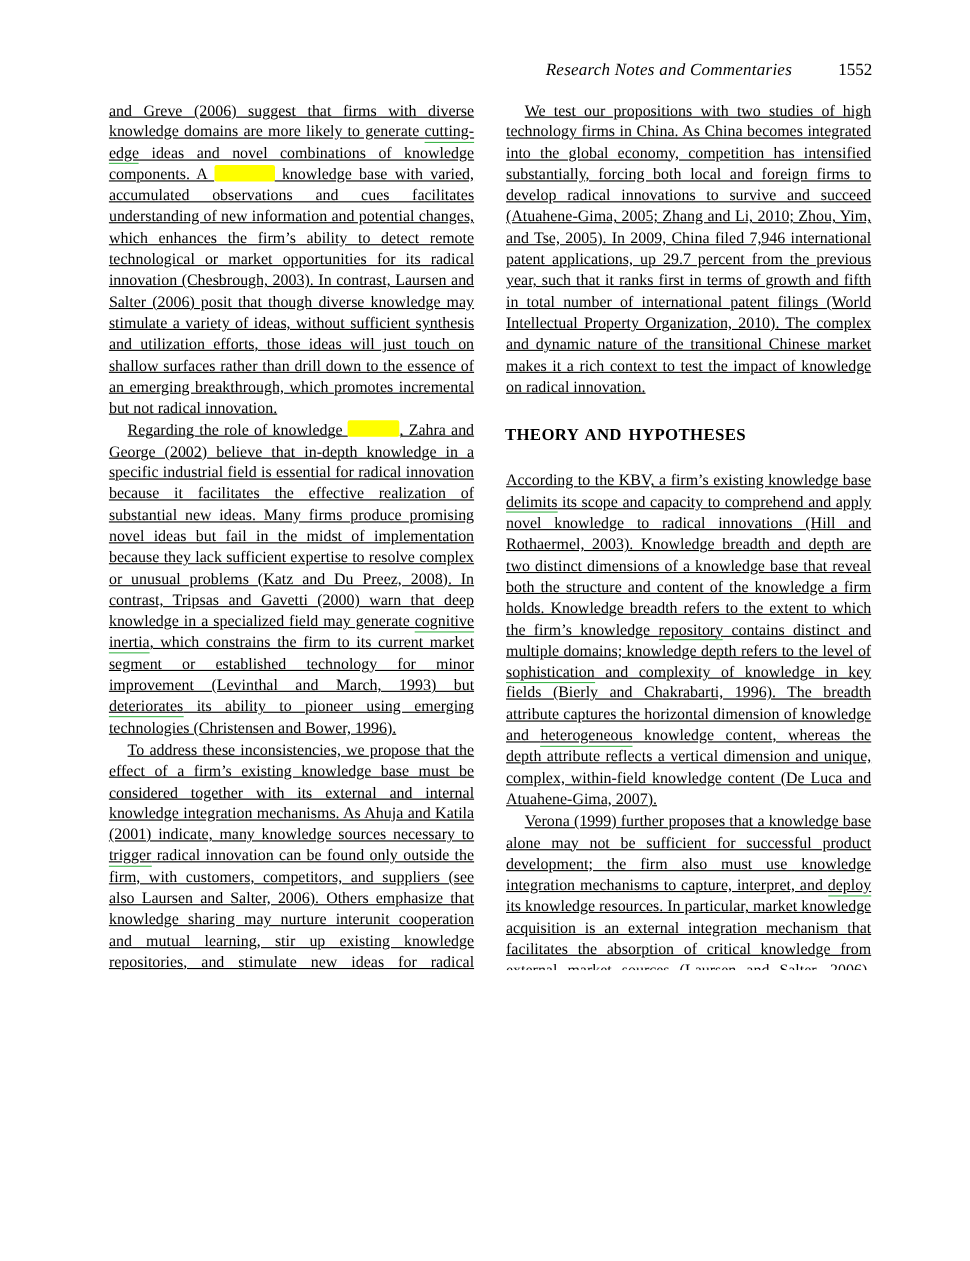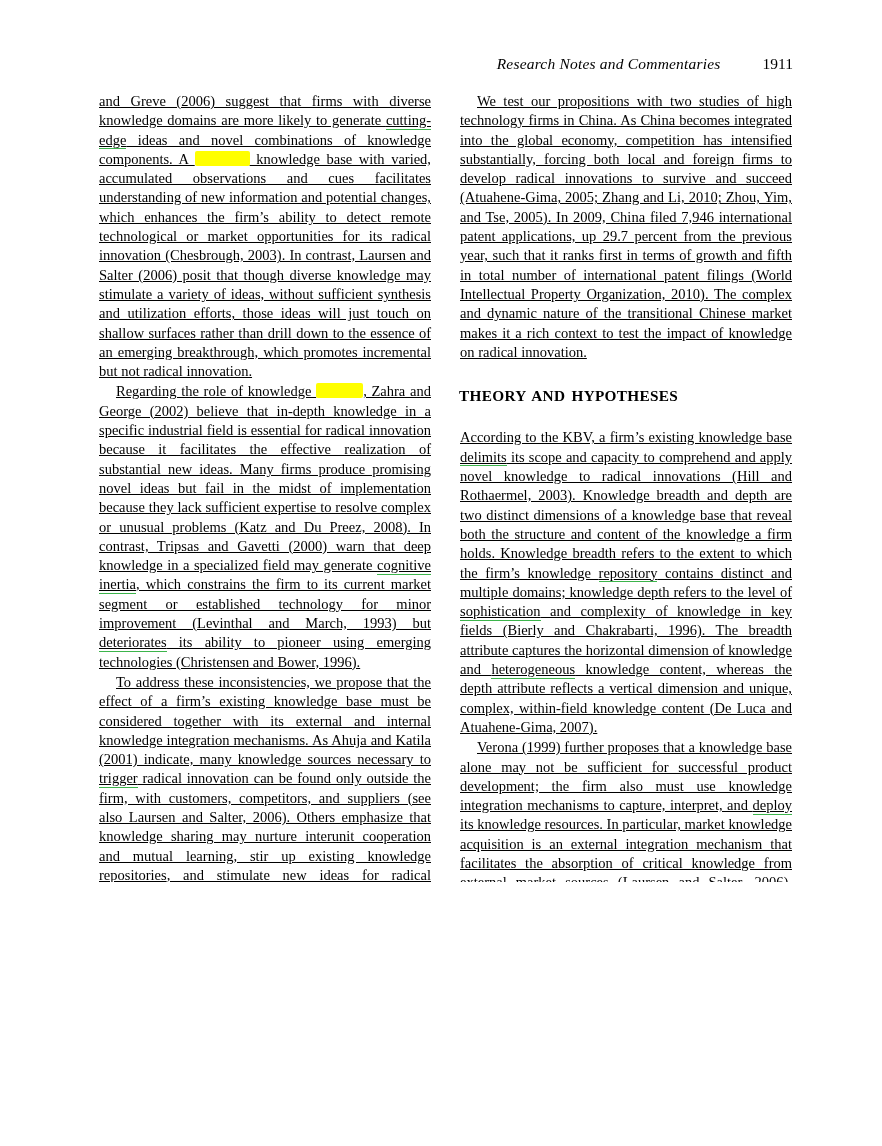--- a/index.html
+++ b/index.html
@@ -72,21 +72,21 @@
   }
   .footer-right { text-align: right; }
 </style>
 </head>
 <body>
 
 <div class="page">
 
   <div class="header">
     <span class="running-title">Research Notes and Commentaries</span>
-    <span class="page-number">1911</span>
+    <span class="page-number">1552</span>
   </div>
 
   <div class="columns">
     <div class="column">
       <p><span>and Greve (2006) suggest that firms with diverse knowledge domains are more likely to generate </span><span class="seg-u">cutting-edge</span><span> ideas and novel combinations of knowledge components. A </span><span class="hl-box" style="width: 55px;"></span><span> knowledge base with varied, accumulated observations and cues facilitates understanding of new information and potential changes, which enhances the firm’s ability to detect remote technological or market opportunities for its radical innovation (Chesbrough, 2003). In contrast, Laursen and Salter (2006) posit that though diverse knowledge may stimulate a variety of ideas, without sufficient synthesis and utilization efforts, those ideas will just touch on shallow surfaces rather than drill down to the essence of an emerging breakthrough, which promotes incremental but not radical innovation.</span></p>
       <p class="indent"><span>Regarding the role of knowledge </span><span class="hl-box" style="width: 47px;"></span><span>, Zahra and George (2002) believe that in-depth knowledge in a specific industrial field is essential for radical innovation because it facilitates the effective realization of substantial new ideas. Many firms produce promising novel ideas but fail in the midst of implementation because they lack sufficient expertise to resolve complex or unusual problems (Katz and Du Preez, 2008). In contrast, Tripsas and Gavetti (2000) warn that deep knowledge in a specialized field may generate </span><span class="seg-u">cognitive inertia</span><span>, which constrains the firm to its current market segment or established technology for minor improvement (Levinthal and March, 1993) but </span><span class="seg-u">deteriorates</span><span> its ability to pioneer using emerging technologies (Christensen and Bower, 1996).</span></p>
       <p class="indent"><span>To address these inconsistencies, we propose that the effect of a firm’s existing knowledge base must be considered together with its external and internal knowledge integration mechanisms. As Ahuja and Katila (2001) indicate, many knowledge sources necessary to </span><span class="seg-u">trigger</span><span> radical innovation can be found only outside the firm, with customers, competitors, and suppliers (see also Laursen and Salter, 2006). Others emphasize that knowledge sharing may nurture interunit cooperation and mutual learning, stir up existing knowledge </span><span class="seg-u">repositories</span><span>, and stimulate new ideas for radical innovations (e.g., Tsai, 2001; Zander and Solvell, 2000). Therefore, we examine how external market knowledge acquisition and internal knowledge sharing may condition the effect of the knowledge base on radical innovation. Because knowledge breadth reflects the horizontal dimension, whereas knowledge depth captures the vertical dimension of knowledge, we posit that their</span></p>
     </div>
     <div class="column">
       <p class="indent"><span>We test our propositions with two studies of high technology firms in China. As China becomes integrated into the global economy, competition has intensified substantially, forcing both local and foreign firms to develop radical innovations to survive and succeed (Atuahene-Gima, 2005; Zhang and Li, 2010; Zhou, Yim, and Tse, 2005). In 2009, China filed 7,946 international patent applications, up 29.7 percent from the previous year, such that it ranks first in terms of growth and fifth in total number of international patent filings (World Intellectual Property Organization, 2010). The complex and dynamic nature of the transitional Chinese market makes it a rich context to test the impact of knowledge on radical innovation.</span></p>

